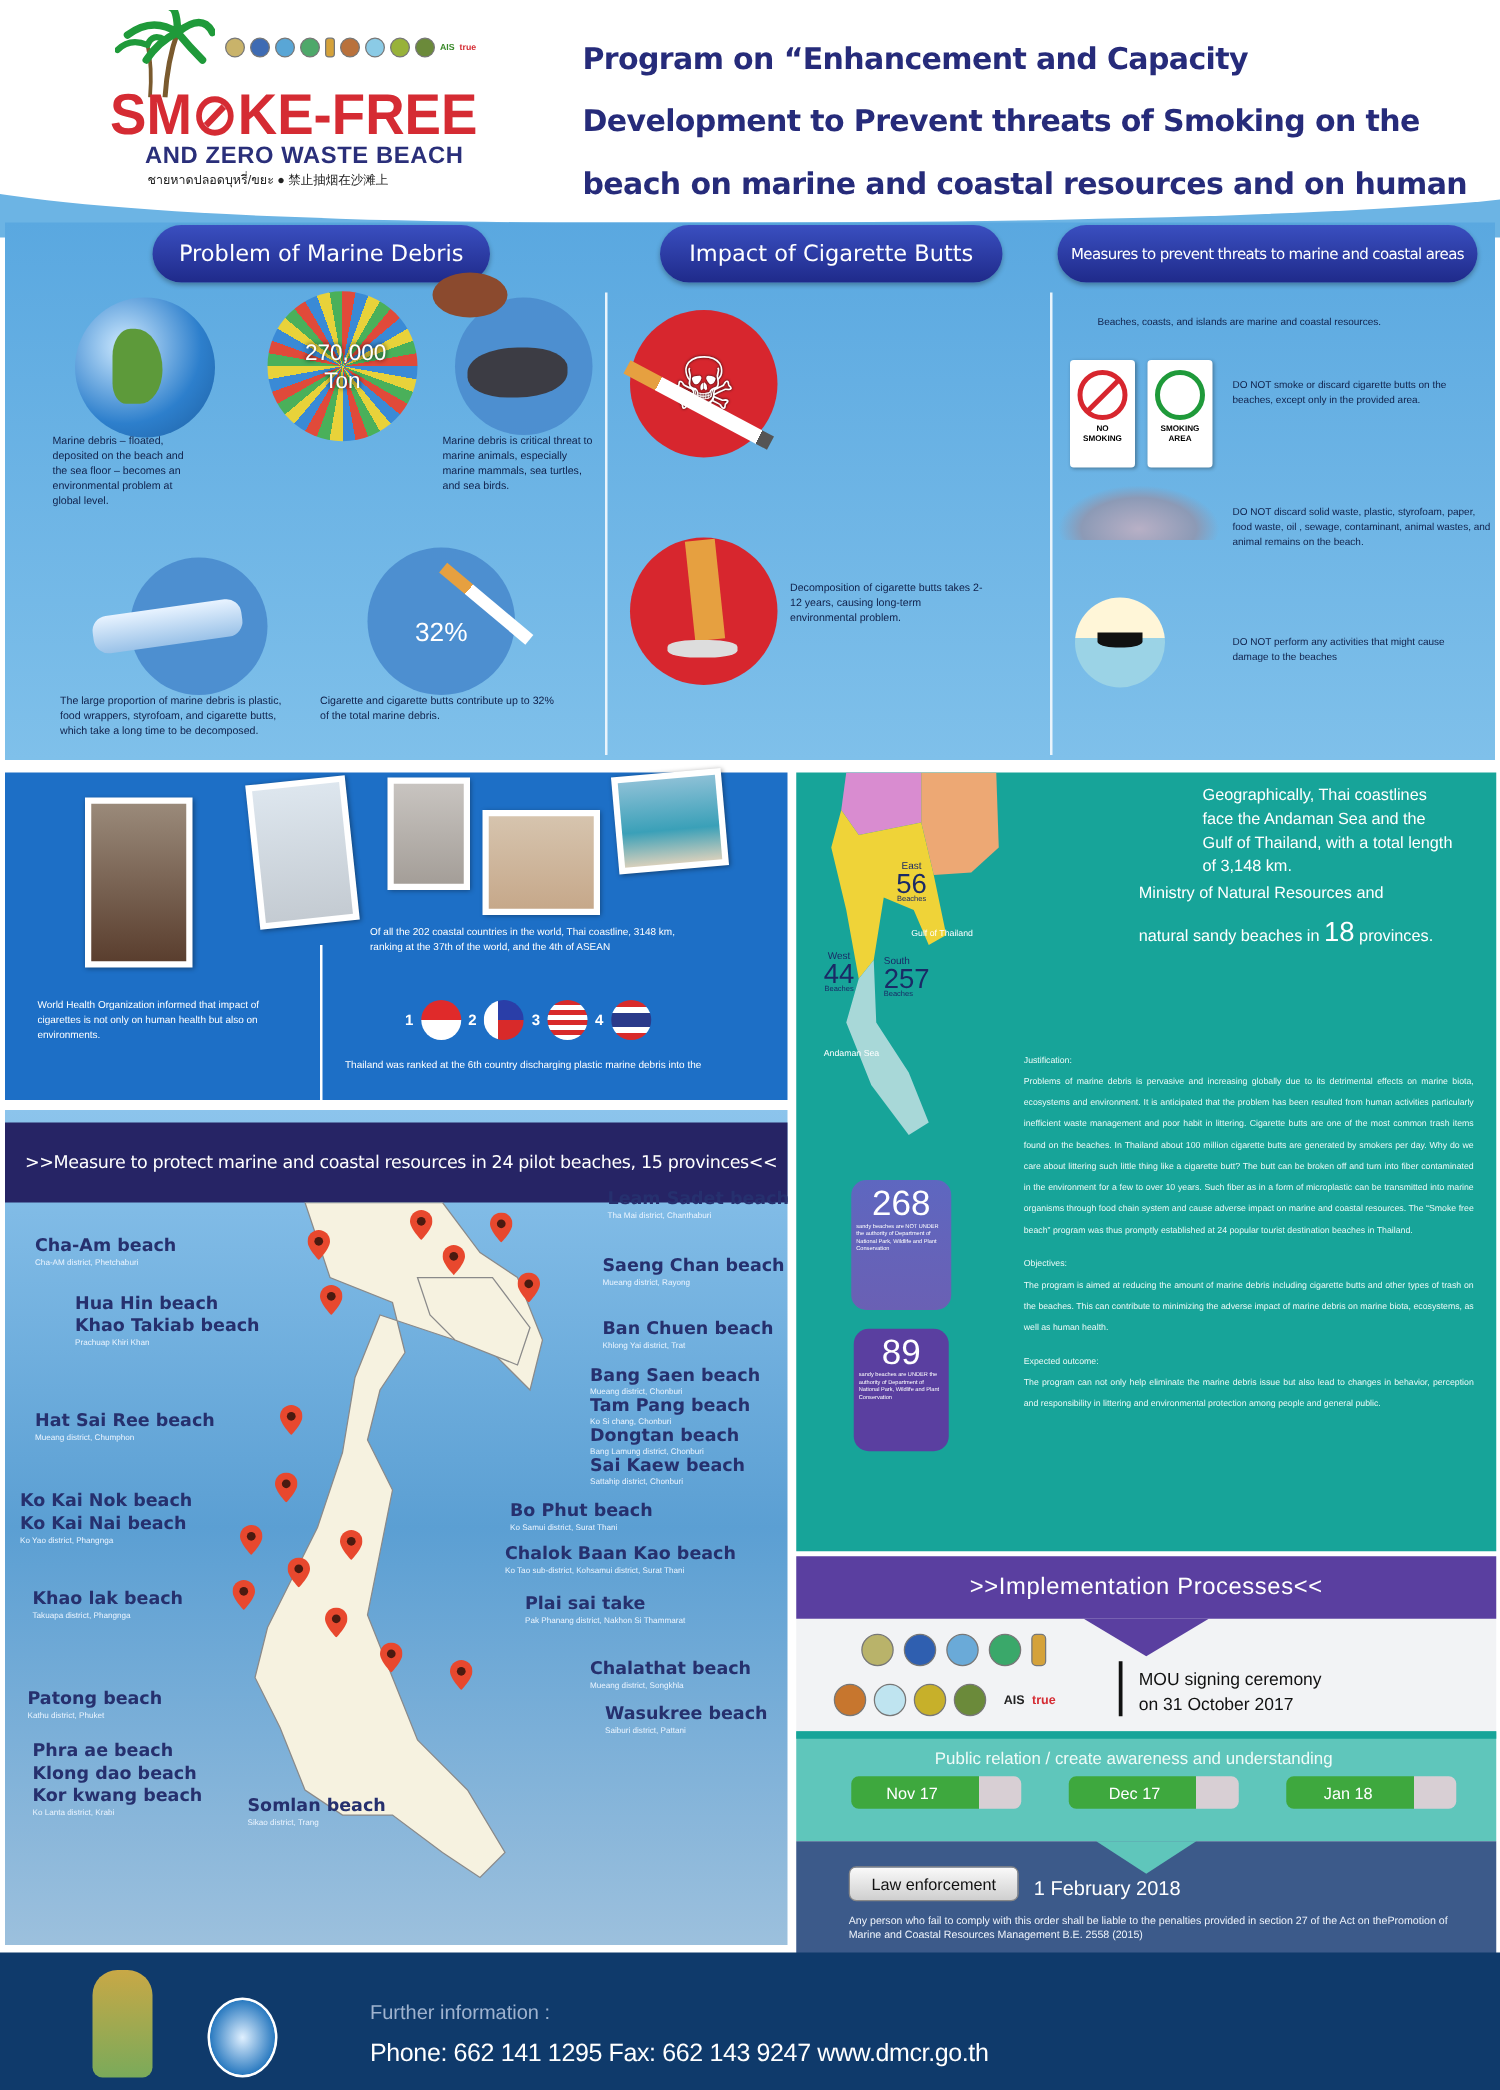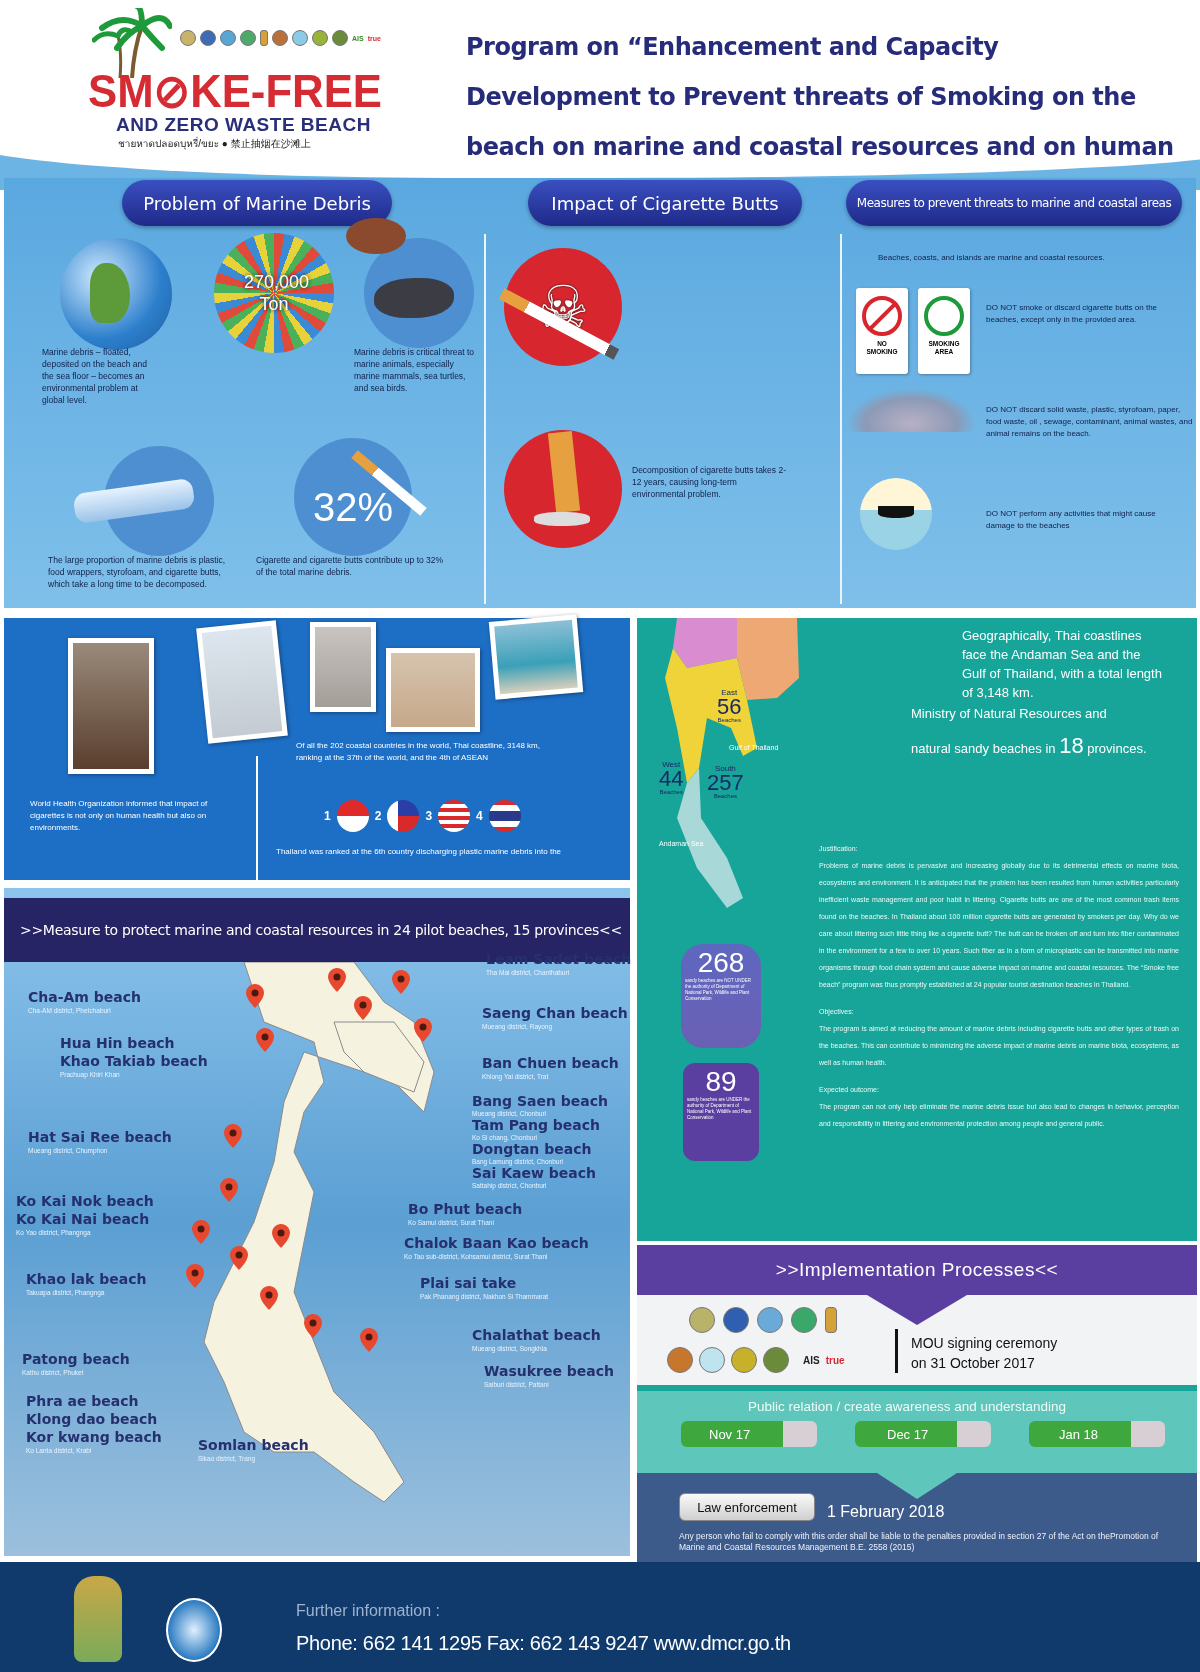--- a/index.html
+++ b/index.html
@@ -81,21 +81,21 @@
     <div class="abs" style="left:-18px;top:-20px;width:60px;height:36px;background:#8b4a2e;border-radius:50%"></div>
     <div class="abs" style="left:10px;top:40px;width:80px;height:40px;background:#3c3c44;border-radius:50% 40% 50% 40%"></div>
   </div>
   <div class="abs sm" style="left:38px;top:168px;width:118px">Marine debris – floated, deposited on the beach and the sea floor – becomes an environmental problem at global level.</div>
   <div class="abs sm" style="left:350px;top:168px;width:125px">Marine debris is critical threat to marine animals, especially marine mammals, sea turtles, and sea birds.</div>
 
   <div class="abs circ" style="left:100px;top:268px;width:110px;height:110px;background:#4d8fd0">
     <div class="abs" style="left:-30px;top:40px;width:120px;height:30px;background:linear-gradient(#e8f3ff,#9ac2e8);border-radius:12px;transform:rotate(-8deg)"></div>
   </div>
   <div class="abs circ" style="left:290px;top:260px;width:118px;height:118px;background:#4d8fd0;display:flex;align-items:center;justify-content:center">
-    <div style="color:#fff;font-size:40px;margin-top:20px">32%</div>
+    <div style="color:#fff;font-size:21px;margin-top:20px">32%</div>
     <div class="abs" style="left:50px;top:40px;width:90px;height:10px;background:linear-gradient(90deg,#e6a040 30%,#fff 30%);transform:rotate(40deg)"></div>
   </div>
   <div class="abs sm" style="left:44px;top:376px;width:195px">The large proportion of marine debris is plastic, food wrappers, styrofoam, and cigarette butts, which take a long time to be decomposed.</div>
   <div class="abs sm" style="left:252px;top:376px;width:190px">Cigarette and cigarette butts contribute up to 32% of the total marine debris.</div>
 
   <div class="abs sect-divider" style="left:480px;top:56px;height:370px"></div>
 
   <div class="abs pill" style="left:524px;top:2px;width:274px;height:46px;font-size:18px">Impact of Cigarette Butts</div>
   <div class="abs circ" style="left:500px;top:70px;width:118px;height:118px;background:#d7262e;display:flex;align-items:center;justify-content:center">
     <span style="font-size:58px;color:#fff;text-shadow:0 0 2px #000">☠</span>
@@ -173,34 +173,34 @@
     <div style="font-size:8px">East</div>
     <div style="font-size:22px;line-height:20px">56</div>
     <div style="font-size:6px">Beaches</div>
   </div>
   <div class="abs" style="left:92px;top:126px;font-size:7px;color:#fff">Gulf of Thailand</div>
   <div class="abs" style="left:22px;top:142px;text-align:center;color:#1a2a66">
     <div style="font-size:8px">West</div>
     <div style="font-size:22px;line-height:20px">44</div>
     <div style="font-size:6px">Beaches</div>
   </div>
-  <div class="abs" style="left:70px;top:146px;text-align:center;color:#1a2a66">
+  <div class="abs" style="left:70px;top:146px;text-align:left;color:#1a2a66">
     <div style="font-size:8px">South</div>
     <div style="font-size:22px;line-height:20px">257</div>
     <div style="font-size:6px">Beaches</div>
   </div>
   <div class="abs" style="left:22px;top:222px;font-size:7px;color:#fff">Andaman Sea</div>
 
   <div class="abs" style="left:325px;top:8px;width:200px;color:#fff;font-size:13px;line-height:19px">Geographically, Thai coastlines face the Andaman Sea and the Gulf of Thailand, with a total length of 3,148 km.</div>
   <div class="abs" style="left:274px;top:80px;color:#fff;font-size:13px;line-height:32px;width:280px">
     <div>Ministry of Natural Resources and</div>
     <div><span>natural sandy beaches in</span> <span style="font-size:22px">18</span> <span>provinces.</span></div>
   </div>
 
-  <div class="abs" style="left:44px;top:326px;width:80px;height:104px;background:linear-gradient(#5e67c0,#6a60b4);border-radius:22px;text-align:center;padding:4px">
+  <div class="abs" style="left:44px;top:326px;width:80px;height:104px;background:linear-gradient(#5e67c0,#6a60b4);border-radius:12px;text-align:center;padding:4px">
     <div style="color:#fff;font-size:28px;line-height:30px">268</div>
     <div style="color:#fff;font-size:4.5px;line-height:6px;text-align:left">sandy beaches are NOT UNDER the authority of Department of National Park, Wildlife and Plant Conservation</div>
   </div>
   <div class="abs" style="left:46px;top:445px;width:76px;height:98px;background:#5a3fa0;border-radius:12px;text-align:center;padding:4px">
     <div style="color:#fff;font-size:28px;line-height:30px">89</div>
     <div style="color:#fff;font-size:4.5px;line-height:6px;text-align:left">sandy beaches are UNDER the authority of Department of National Park, Wildlife and Plant Conservation</div>
   </div>
 
   <div class="abs" style="left:182px;top:222px;width:360px;color:#eafaf7;font-size:7px;line-height:17px;text-align:justify">
     <div>Justification:</div>

